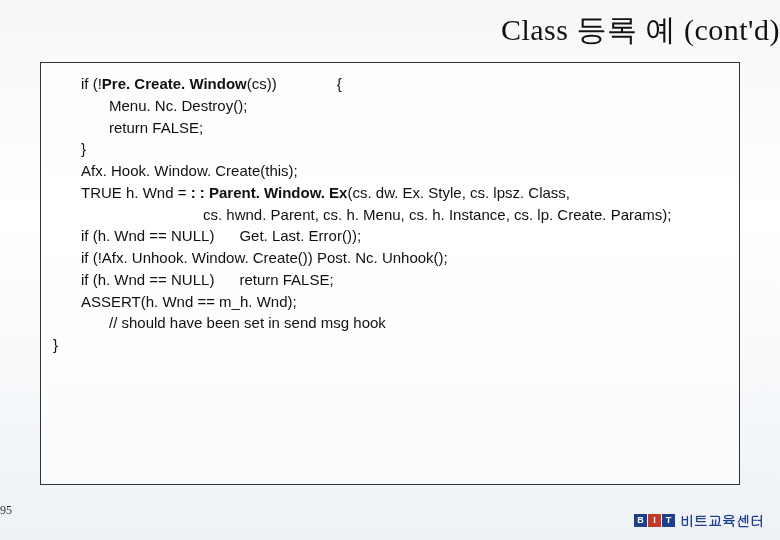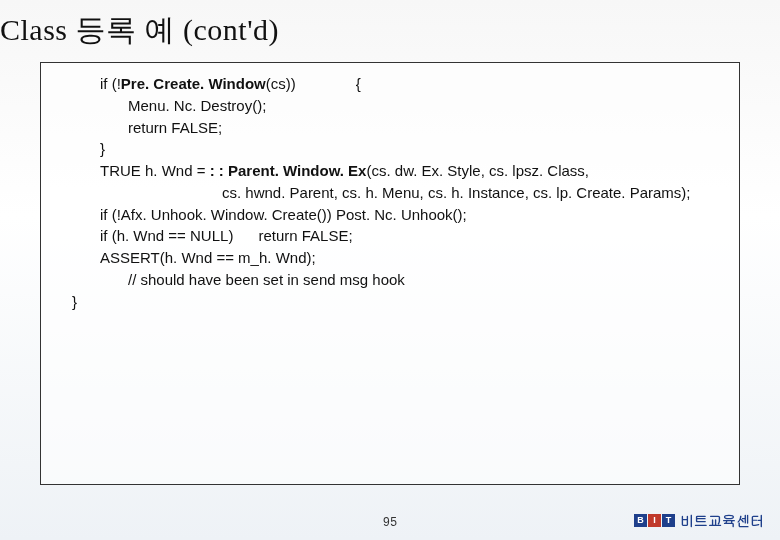--- a/index.html
+++ b/index.html
@@ -12,53 +12,52 @@
     overflow: hidden;
   }
   .slide {
     position: relative;
     width: 780px;
     height: 540px;
     box-sizing: border-box;
     background: linear-gradient(180deg, #f7f7f7 0%, #ffffff 40%, #eef2f6 100%);
   }
   .title {
-    text-align: left;
+    text-align: right;
     font-size: 30px;
     padding-top: 10px;
     padding-bottom: 6px;
     color: #111;
     letter-spacing: 0.5px;
   }
   .code-box {
     position: absolute;
     left: 40px;
     right: 40px;
     top: 62px;
     bottom: 55px;
     border: 1px solid #333;
     background: rgba(255,255,255,0.6);
-    padding: 10px 14px 10px 31px;
+    padding: 10px 14px 10px 12px;
     font-family: Arial, "Helvetica Neue", sans-serif;
     font-size: 15px;
     line-height: 1.45;
     color: #111;
     overflow: hidden;
   }
   .ind1 { padding-left: 28px; }
   .ind2 { padding-left: 56px; }
   .ind3 { padding-left: 150px; }
   .ind0 { padding-left: 0; }
   .footer-num {
     position: absolute;
     left: 0;
     right: 0;
-    bottom: 10px;
-    text-align: center;
-    font-family: Liberation Mono, monospace;
+    bottom: 22px;
+    font-family: Liberation Serif, serif;
     font-size: 12px;
     color: #333;
   }
   .footer-brand {
     position: absolute;
     right: 16px;
     bottom: 10px;
     font-family: "Malgun Gothic", "Gulim", sans-serif;
     font-size: 14px;
     font-weight: bold;
@@ -94,22 +93,24 @@
 
 <div class="slide">
 
   <div class="title">Class 등록 예 (cont'd)</div>
 
   <div class="code-box">
     <div class="code-line ind1"><span>if (!</span><span class="bold">Pre. Create. Window</span><span>(cs))</span><span style="display:inline-block;width:60px;"></span><span>{</span></div>
     <div class="code-line ind2">Menu. Nc. Destroy();</div>
     <div class="code-line ind2">return FALSE;</div>
     <div class="code-line ind1">}</div>
+    <div class="code-line ind1">Afx. Hook. Window. Create(this);</div>
     <div class="code-line ind1"><span>TRUE h. Wnd = </span><span class="bold">: : Parent. Window. Ex</span><span>(cs. dw. Ex. Style, cs. lpsz. Class,</span></div>
     <div class="code-line ind3">cs. hwnd. Parent, cs. h. Menu, cs. h. Instance, cs. lp. Create. Params);</div>
+    <div class="code-line ind1">if (h. Wnd == NULL)      Get. Last. Error());</div>
     <div class="code-line ind1">if (!Afx. Unhook. Window. Create()) Post. Nc. Unhook();</div>
     <div class="code-line ind1">if (h. Wnd == NULL)      return FALSE;</div>
     <div class="code-line ind1">ASSERT(h. Wnd == m_h. Wnd);</div>
     <div class="code-line ind2">// should have been set in send msg hook</div>
     <div class="code-line ind0">}</div>
   </div>
 
   <div class="footer-num">95</div>
 
   <div class="footer-brand">

